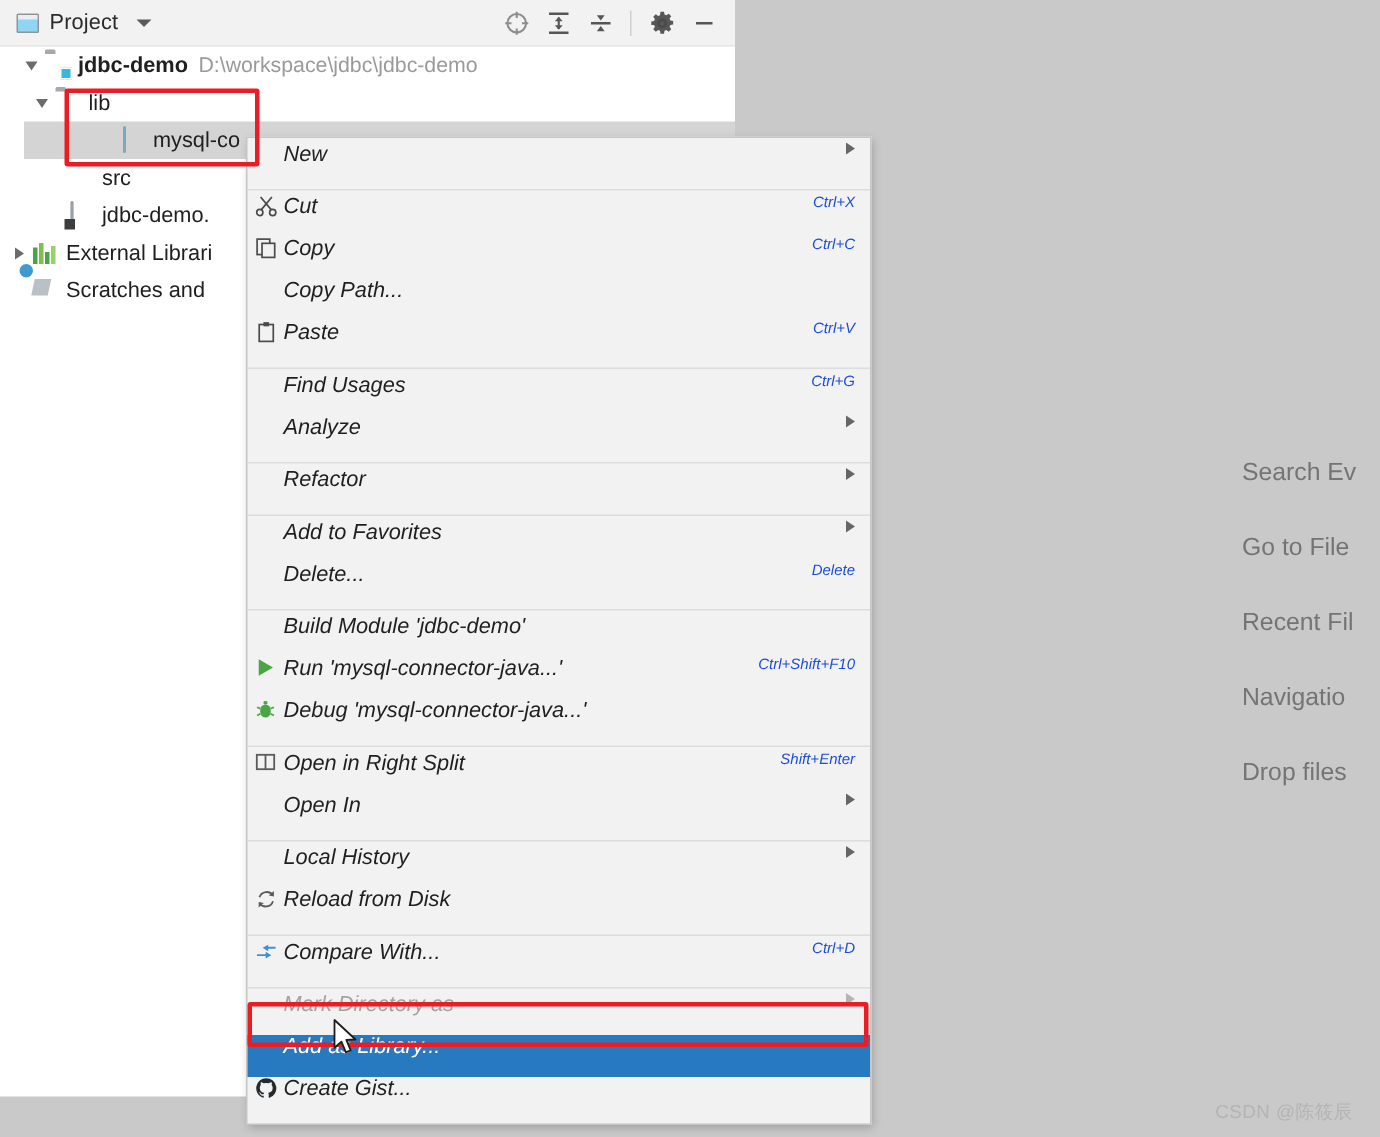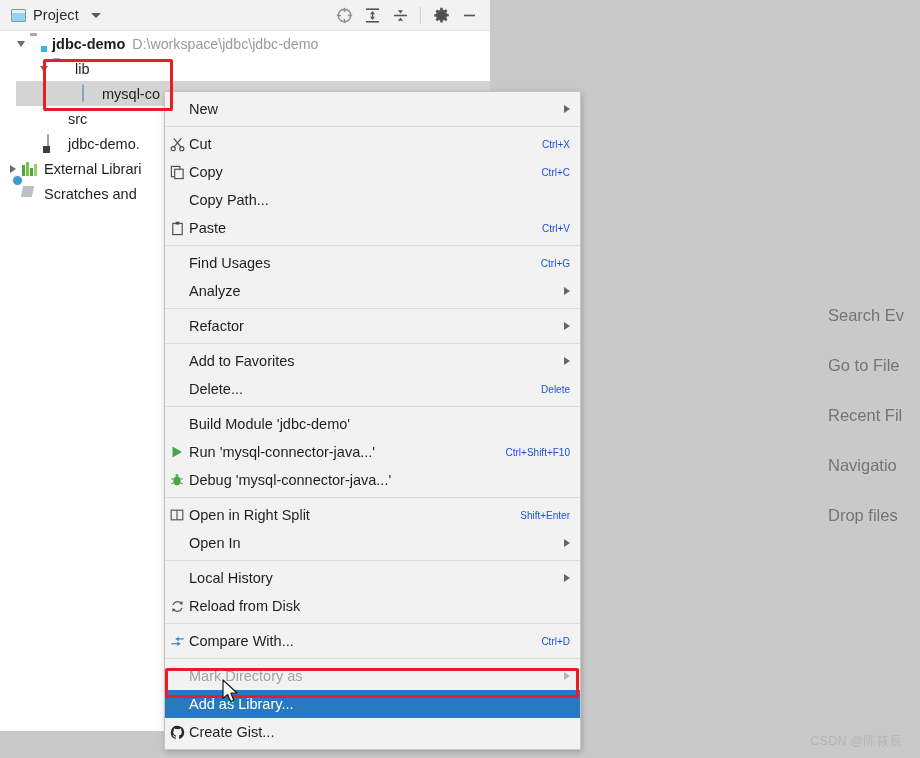--- a/index.html
+++ b/index.html
@@ -184,25 +184,26 @@
     left: 164px; top: 91px;
     width: 417px;
     background: #f2f2f2;
     border: 1px solid #c5c5c5;
     box-shadow: 1px 2px 6px rgba(0,0,0,.22);
     padding: 3px 0 3px 0;
     z-index: 40;
   }
   .mi {
     height: 28px;
-    display: flex; align-items: center;
+    display: flex; align-items: flex-start;
     font-size: 14.5px; color: #1f1f1f;
     position: relative;
     padding: 0 10px 0 0;
     white-space: nowrap;
+    font-style: italic;
   }
   .mi.disabled { color: #a3a3a3; }
   .mi.active { background: #2779c0; color: #ffffff; }
   .mi-icon {
     width: 24px; flex: 0 0 24px;
     display: flex; align-items: center; justify-content: center;
   }
   .mi-label { flex: 1 1 auto; }
   .mi-short { color: #1d4ed8; font-size: 10px; margin-left: 20px; }
   .submenu-arrow {
@@ -305,21 +306,21 @@
 
       <div class="tree-row" style="padding-left:12px;">
         <span class="tw-arrow">
             <i class="arrow-down"></i>
           </span>
         <span class="tree-icon"><i class="ic-folder-gray ic-module"></i></span>
         <span class="tree-label bold">jdbc-demo</span>
         <span class="tree-path">D:\workspace\jdbc\jdbc-demo</span>
       </div>
 
-      <div class="tree-row" style="padding-left:35px;">
+      <div class="tree-row" style="padding-left:19px;">
         <span class="tw-arrow">
             <i class="arrow-down"></i>
           </span>
         <span class="tree-icon"><i class="ic-folder-gray"></i></span>
         <span class="tree-label">lib</span>
       </div>
 
       <div class="tree-row selected" style="padding-left:64px;margin-left:16px;">
         <span class="tree-icon"><i class="ic-jar"></i></span>
         <span class="tree-label">mysql-co</span>

